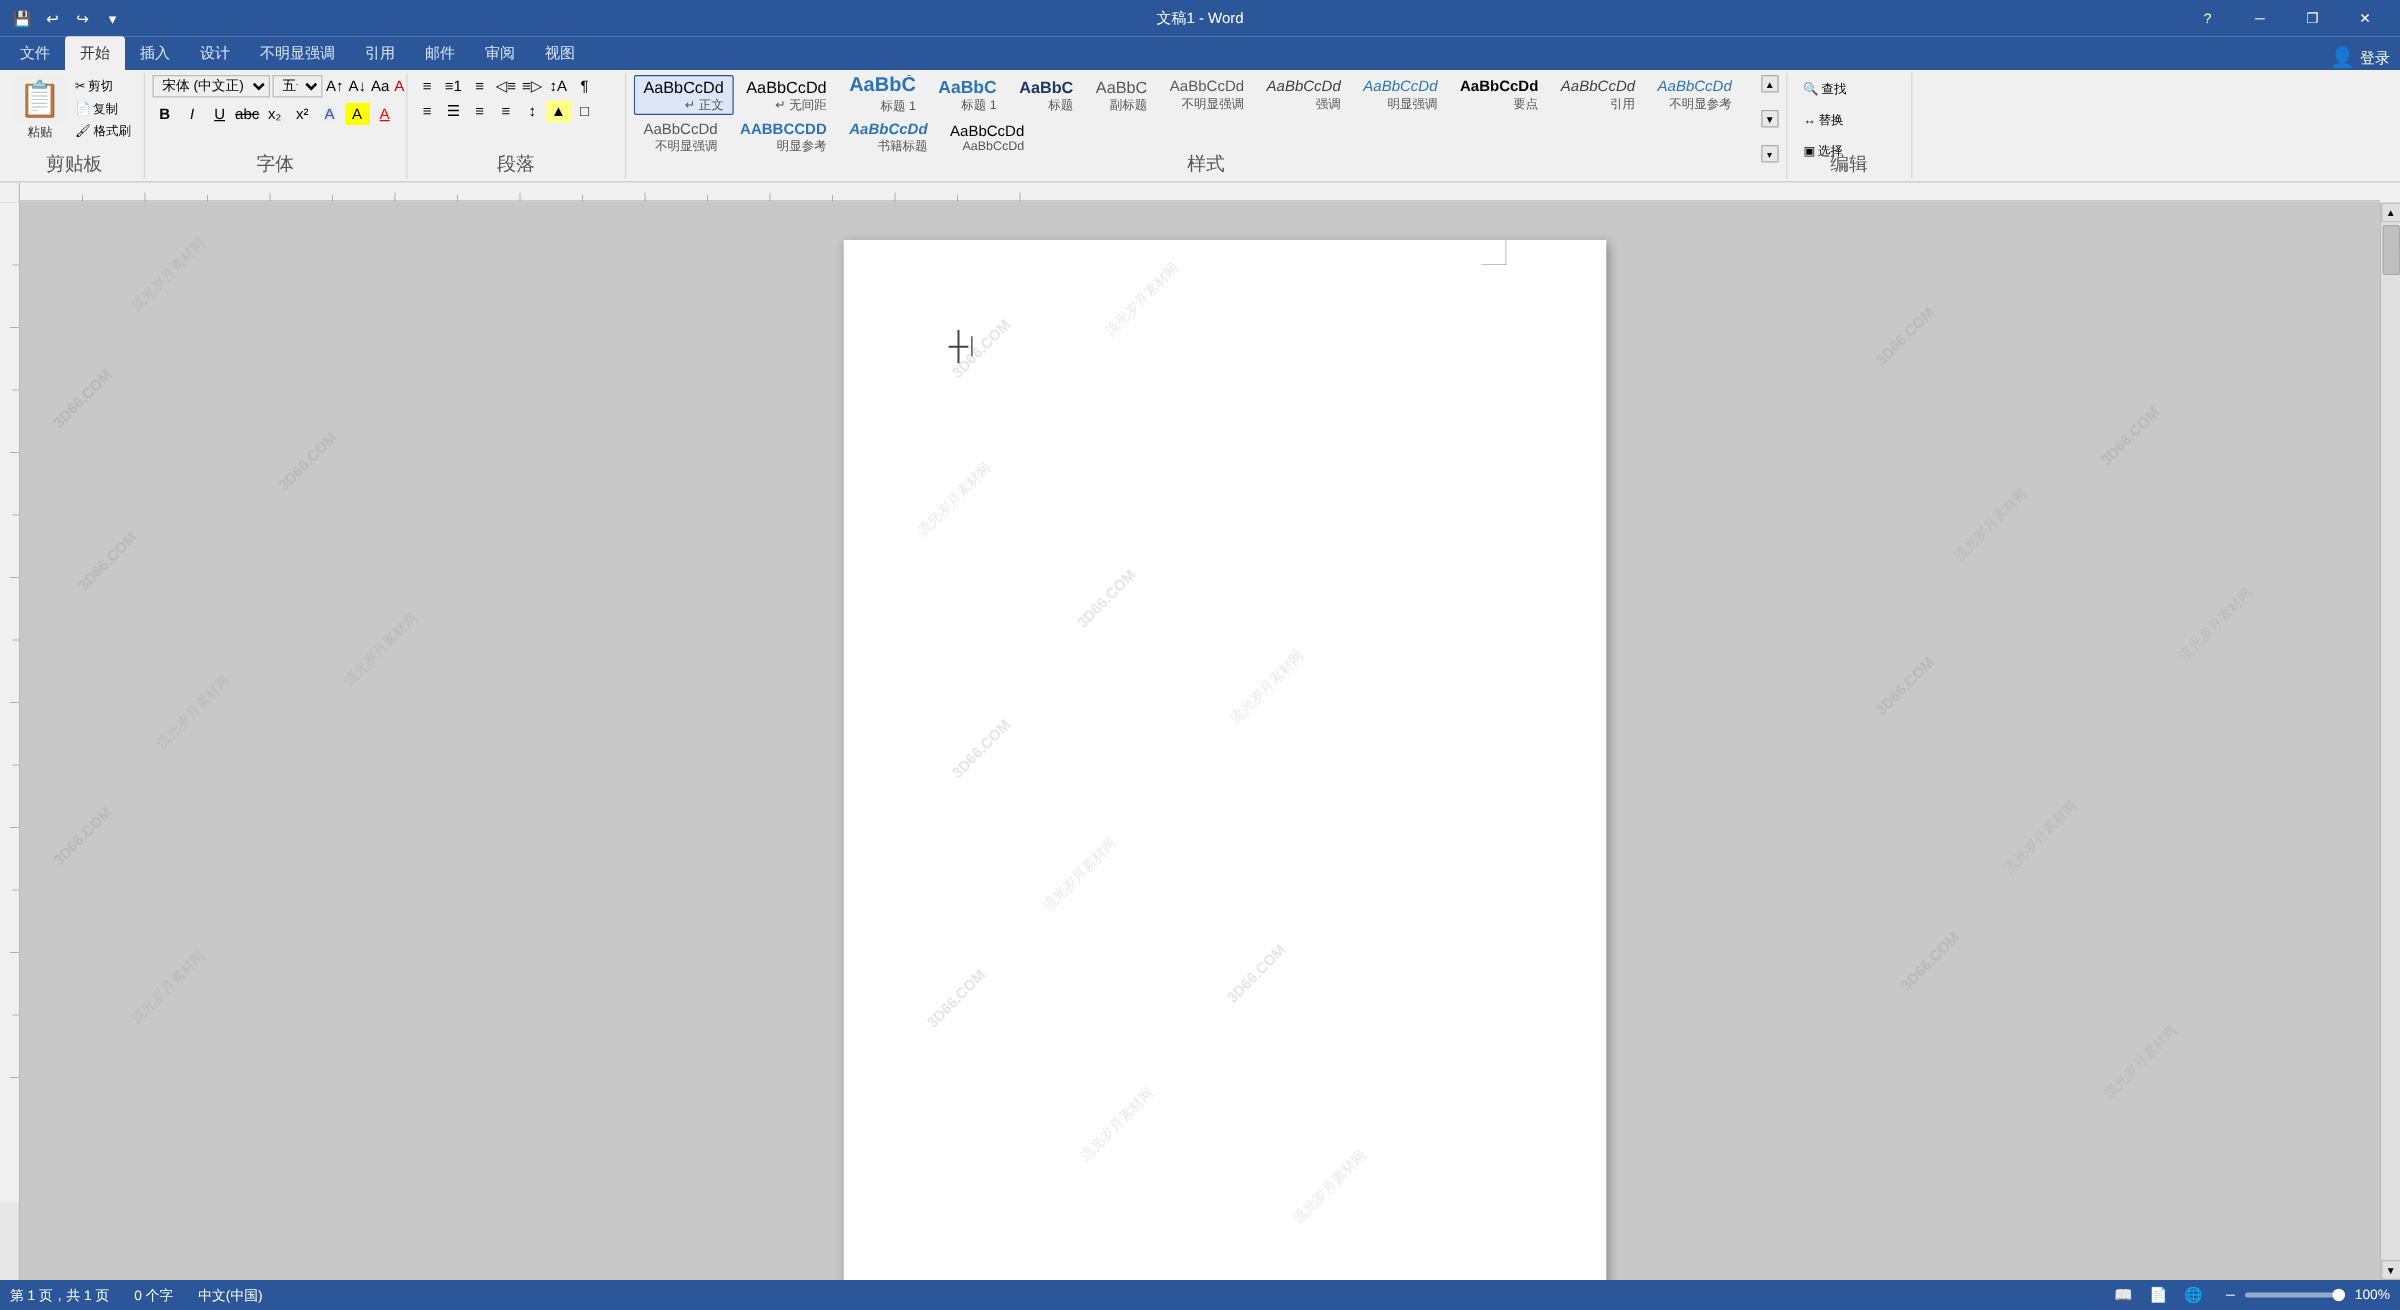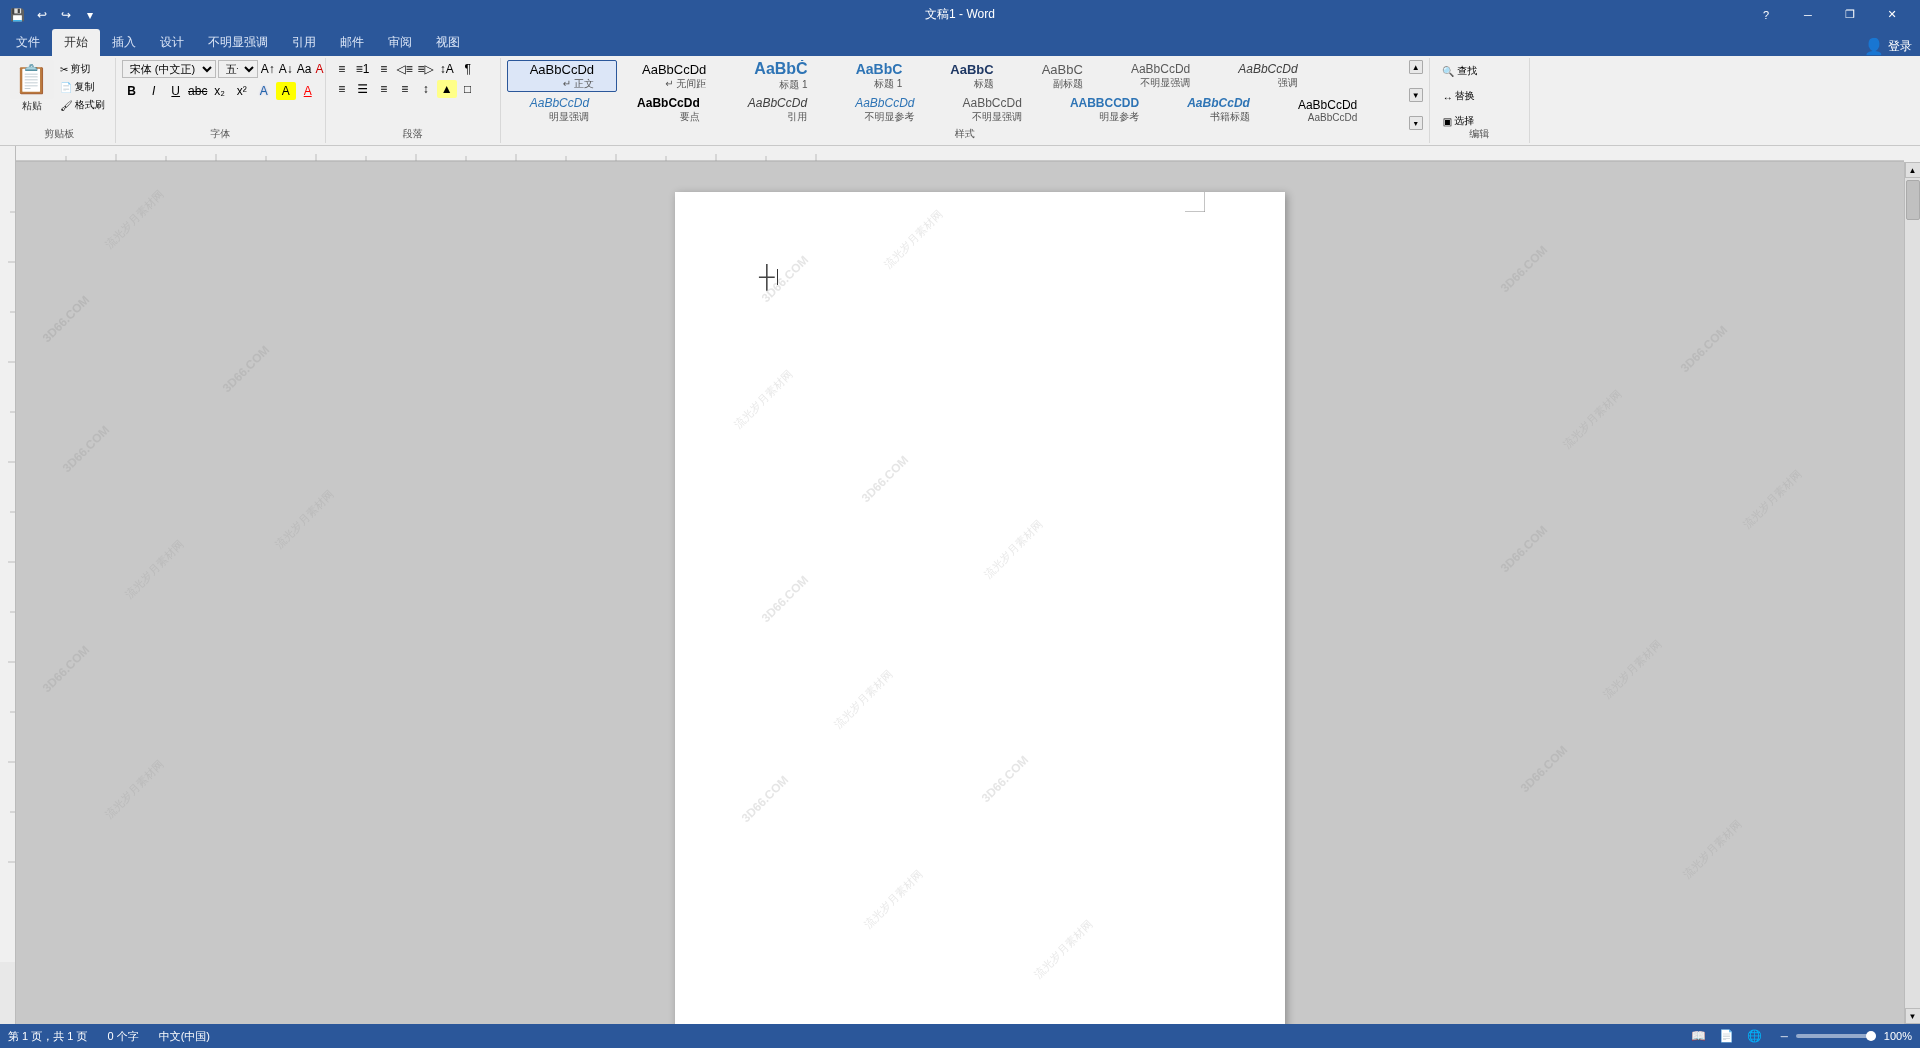--- a/index.html
+++ b/index.html
@@ -88,21 +88,21 @@
     .ribbon-group {
       display: flex;
       flex-direction: column;
       align-items: center;
       border-right: 1px solid #d8d8d8;
       padding: 2px 6px 2px;
       min-width: fit-content;
       position: relative;
     }
     .ribbon-group-label {
-      font-size: 10px;
+      font-size: 15px;
       color: #555;
       position: absolute;
       bottom: 2px;
       left: 50%;
       transform: translateX(-50%);
       white-space: nowrap;
       font-family: Liberation Mono, monospace;
     }
     .ribbon-group-content {
       display: flex;
@@ -187,21 +187,21 @@
       display: flex;
       flex-wrap: wrap;
       width: 900px;
       height: 70px;
       overflow: hidden;
       gap: 2px;
       align-content: flex-start;
     }
     .style-item {
       border: 1px solid transparent;
-      padding: 2px 22px;
+      padding: 2px 7px;
       cursor: pointer;
       font-size: 11px;
       border-radius: 2px;
       background: transparent;
       white-space: nowrap;
       height: 32px;
       display: flex;
       align-items: center;
       justify-content: center;
     }

